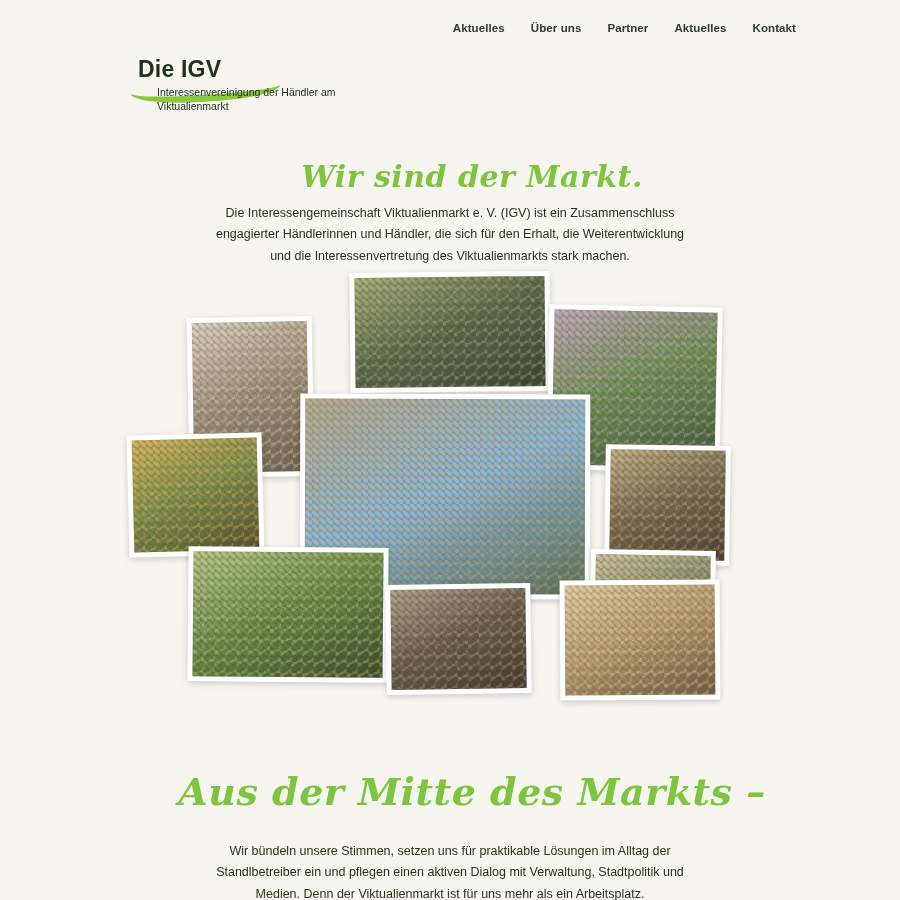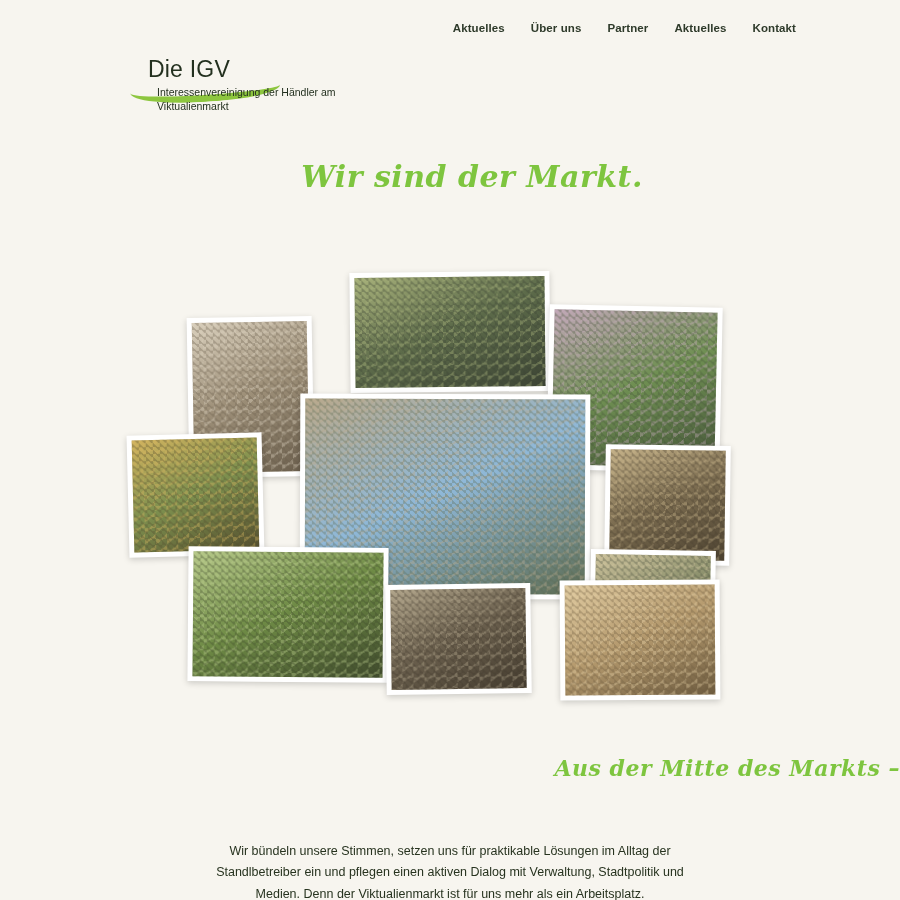--- a/index.html
+++ b/index.html
@@ -49,25 +49,24 @@
     height: 26px;
     border-bottom: 7px solid #8dc63f;
     border-radius: 0 0 60% 70%;
     transform: rotate(-4deg);
     z-index: 0;
   }
   .logo-title {
     position: relative;
     z-index: 2;
     font-size: 23px;
-    font-weight: 400;
+    font-weight: 700;
     color: #23301f;
     letter-spacing: 0.2px;
     line-height: 1;
-    margin-left: 10px;
   }
   .logo-sub {
     position: relative;
     z-index: 2;
     margin-top: 4px;
     margin-left: 19px;
     font-size: 10.5px;
     font-weight: 400;
     color: #23301f;
     line-height: 1.35;
@@ -120,22 +119,21 @@
   .photo > .img {
     width: 100%; height: 100%;
     background-size: 7px 7px, 11px 11px, 100% 100%;
     position: relative;
   }
 
   
   #heading-2 {
     position: absolute;
     top: 738px; left: 0; right: 0;
-    font-size: 22px;
-    text-align: right;
+    font-size: 38px;
   }
   .outro {
     position: absolute;
     top: 828px;
     left: 50%;
     transform: translateX(-50%);
     width: 500px;
     text-align: center;
     font-size: 12.5px;
     line-height: 1.72;
@@ -155,20 +153,21 @@
       <a class="nav-item">Kontakt</a>
     </nav>
 
   <div class="logo-wrap">
     <div class="logo-swoosh"></div>
     <div class="logo-title">Die IGV</div>
     <div class="logo-sub">Interessenvereinigung der Händler am Viktualienmarkt</div>
   </div>
 
   <h1 id="heading-1" class="script-heading">Wir sind der Markt.</h1>
+  <p class="intro">Die Interessengemeinschaft Viktualienmarkt e. V. (IGV) ist ein Zusammenschluss engagierter Händlerinnen und Händler, die sich für den Erhalt, die Weiterentwicklung und die Interessenvertretung des Viktualienmarkts stark machen.</p>
 
   <div class="collage">
       <div class="photo" style="left: 230px; top: 10px; width: 200px; height: 120px; transform: rotate(-0.6deg);">
         <div class="img" style="background-image: repeating-linear-gradient(42deg, rgba(60, 68, 52, 0.333) 0px, rgba(60, 68, 52, 0.333) 3px, transparent 3px, transparent 7px), repeating-linear-gradient(-38deg, rgba(168, 178, 123, 0.4) 0px, rgba(168, 178, 123, 0.4) 4px, transparent 4px, transparent 11px), linear-gradient(155deg, rgb(168, 178, 123) 0%, rgb(93, 107, 74) 48%, rgb(60, 68, 52) 100%);"></div>
       </div>
       <div class="photo" style="left: 428px; top: 44px; width: 173px; height: 165px; transform: rotate(1.2deg);">
         <div class="img" style="background-image: repeating-linear-gradient(42deg, rgba(70, 86, 58, 0.333) 0px, rgba(70, 86, 58, 0.333) 3px, transparent 3px, transparent 7px), repeating-linear-gradient(-38deg, rgba(194, 168, 184, 0.4) 0px, rgba(194, 168, 184, 0.4) 4px, transparent 4px, transparent 11px), linear-gradient(155deg, rgb(194, 168, 184) 0%, rgb(111, 143, 82) 48%, rgb(70, 86, 58) 100%);"></div>
       </div>
       <div class="photo" style="left: 68px; top: 55px; width: 125px; height: 160px; transform: rotate(-1deg);">
         <div class="img" style="background-image: repeating-linear-gradient(42deg, rgba(107, 95, 77, 0.333) 0px, rgba(107, 95, 77, 0.333) 3px, transparent 3px, transparent 7px), repeating-linear-gradient(-38deg, rgba(217, 207, 188, 0.4) 0px, rgba(217, 207, 188, 0.4) 4px, transparent 4px, transparent 11px), linear-gradient(155deg, rgb(217, 207, 188) 0%, rgb(157, 143, 120) 48%, rgb(107, 95, 77) 100%);"></div>

